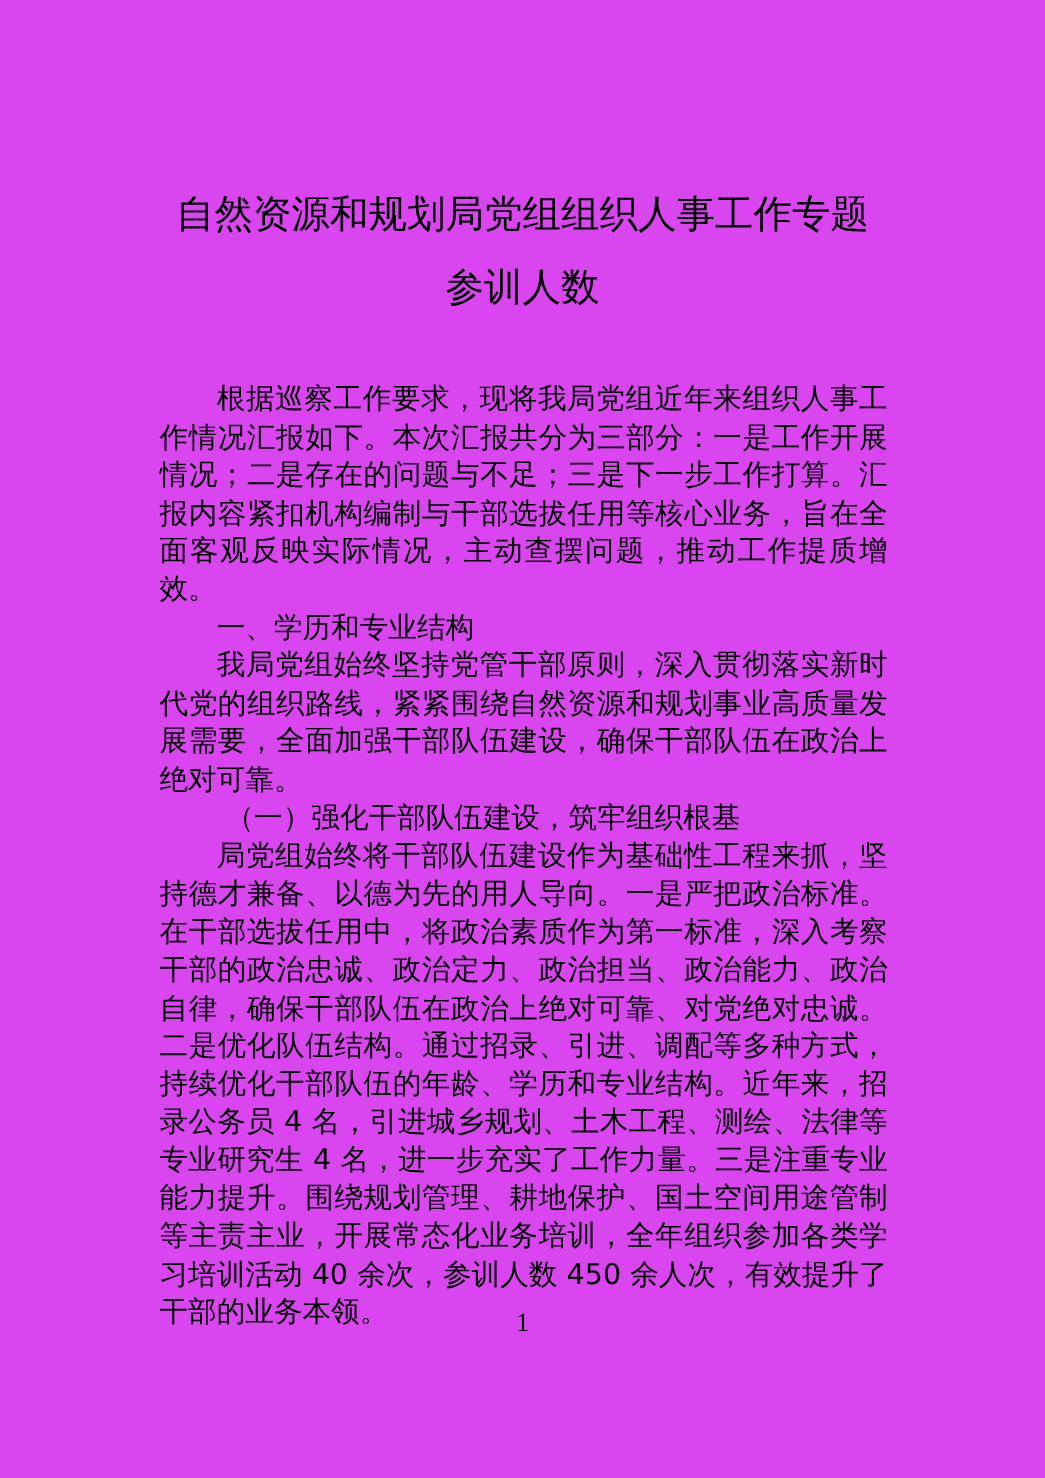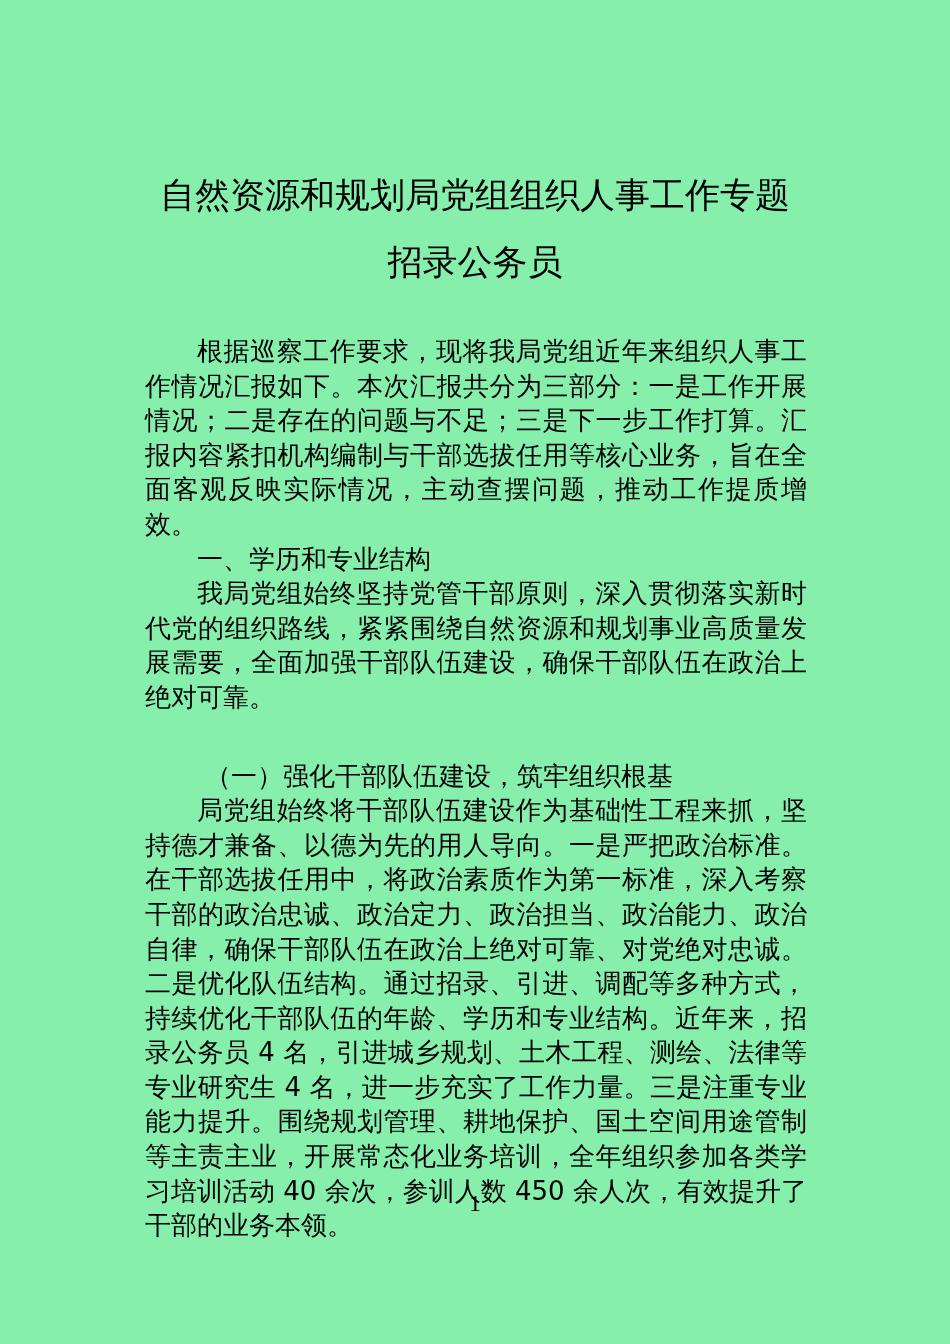--- a/index.html
+++ b/index.html
@@ -13,72 +13,71 @@
     position: relative;
     overflow: hidden;
     font-family: "DejaVu Sans", "Liberation Sans", sans-serif;
     color: #000000;
   }
   .page {
     position: absolute;
     left: 0; top: 0;
     width: 950px;
     height: 1344px;
-    background: #86efac;
+    background: #d946ef;
   }
   .title {
     position: absolute;
     left: 145px;
     width: 660px;
     text-align: center;
     font-size: 35px;
     letter-spacing: 0px;
     line-height: 40px;
     white-space: nowrap;
   }
   .title.l1 { top: 175px; }
   .title.l2 { top: 242px; }
   .body-text {
     position: absolute;
     left: 145px;
-    top: 334px;
+    top: 346px;
     width: 662px;
     font-size: 26px;
     line-height: 34.6px;
     text-align: justify;
     text-justify: inter-character;
   }
   .body-text p {
     margin: 0;
     text-indent: 52px;
   }
   .body-text p.heading {
     text-indent: 52px;
   }
   .body-text p.subheading {
     text-indent: 60px;
-    margin-top: 44px;
   }
   .page-number {
     position: absolute;
     left: 0;
     width: 950px;
     top: 1188px;
     text-align: center;
     font-family: "Liberation Serif", "DejaVu Serif", serif;
     font-size: 24px;
     line-height: 30px;
   }
 </style>
 </head>
 <body>
 
 <div class="page">
   <div class="title l1">自然资源和规划局党组组织人事工作专题</div>
-  <div class="title l2">招录公务员</div>
+  <div class="title l2">参训人数</div>
 
   <div class="body-text">
     <p>根据巡察工作要求，现将我局党组近年来组织人事工作情况汇报如下。本次汇报共分为三部分：一是工作开展情况；二是存在的问题与不足；三是下一步工作打算。汇报内容紧扣机构编制与干部选拔任用等核心业务，旨在全面客观反映实际情况，主动查摆问题，推动工作提质增效。</p>
     <p class="heading">一、学历和专业结构</p>
     <p>我局党组始终坚持党管干部原则，深入贯彻落实新时代党的组织路线，紧紧围绕自然资源和规划事业高质量发展需要，全面加强干部队伍建设，确保干部队伍在政治上绝对可靠。</p>
     <p class="subheading">（一）强化干部队伍建设，筑牢组织根基</p>
     <p>局党组始终将干部队伍建设作为基础性工程来抓，坚持德才兼备、以德为先的用人导向。一是严把政治标准。在干部选拔任用中，将政治素质作为第一标准，深入考察干部的政治忠诚、政治定力、政治担当、政治能力、政治自律，确保干部队伍在政治上绝对可靠、对党绝对忠诚。二是优化队伍结构。通过招录、引进、调配等多种方式，持续优化干部队伍的年龄、学历和专业结构。近年来，招录公务员 4 名，引进城乡规划、土木工程、测绘、法律等专业研究生 4 名，进一步充实了工作力量。三是注重专业能力提升。围绕规划管理、耕地保护、国土空间用途管制等主责主业，开展常态化业务培训，全年组织参加各类学习培训活动 40 余次，参训人数 450 余人次，有效提升了干部的业务本领。</p>
   </div>
 
   <div class="page-number">1</div>

